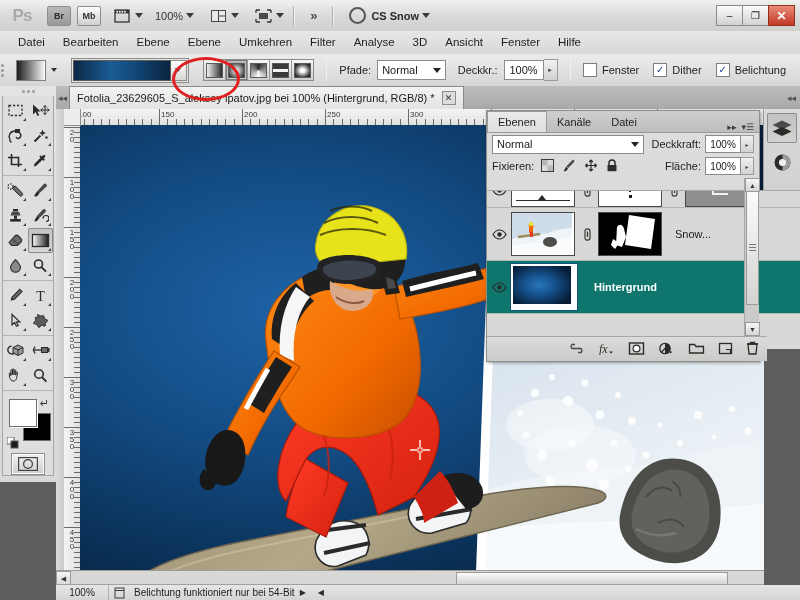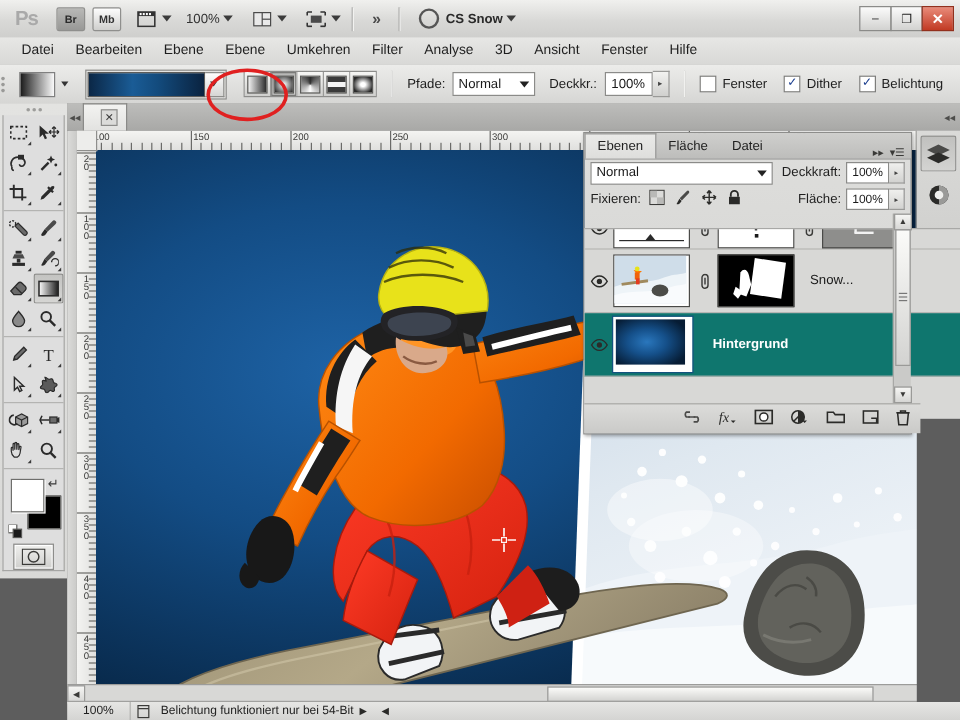--- a/index.html
+++ b/index.html
@@ -574,20 +574,21 @@
             <circle cx="10" cy="7" r="4.4" fill="none" stroke="#3a3a38" stroke-width="1.2"></circle>
           </svg>
       </div>
     </div>
     <div class="tb-fill"></div>
   </div>
 
   <div class="tabstrip">
     <div class="strip-grip">◂◂</div>
     <div class="doctab">
+      <span>Fotolia_23629605_S_aleksey ipatov.jpg bei 100% (Hintergrund, RGB/8) *</span>
       <span class="tabx">✕</span>
     </div>
     <div class="strip-right">◂◂</div>
   </div>
 
   <div class="docwin">
     <div class="docgrip"></div>
 
     <div class="ruler-corner"></div>
 
@@ -961,21 +962,21 @@
         </svg>
     </div>
     <div class="st-msg">Belichtung funktioniert nur bei 54-Bit</div>
     <div class="st-arrow">▶</div>
     <div class="st-arrow" style="margin-left:12px;">◀</div>
   </div>
 
   <div class="panel">
     <div class="ptabs">
       <div class="ptab active">Ebenen</div>
-      <div class="ptab">Fläche</div>
+      <div class="ptab">Kanäle</div>
       <div class="ptab">Datei</div>
       <div class="ptab-right">
         <span>▸▸</span>
         <span>▾☰</span>
       </div>
     </div>
 
     <div class="prow">
       <div class="pmode">
         <span>Normal</span>

